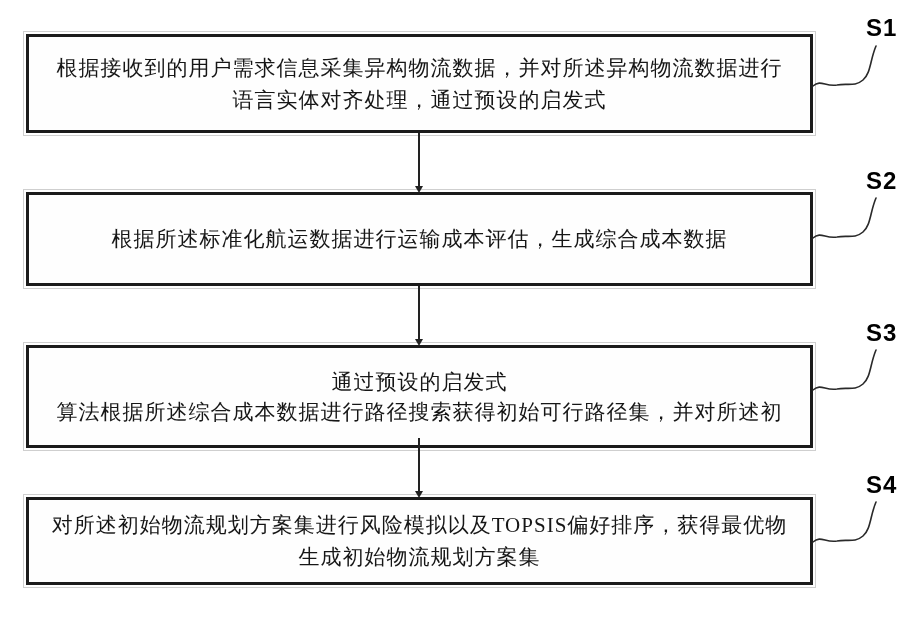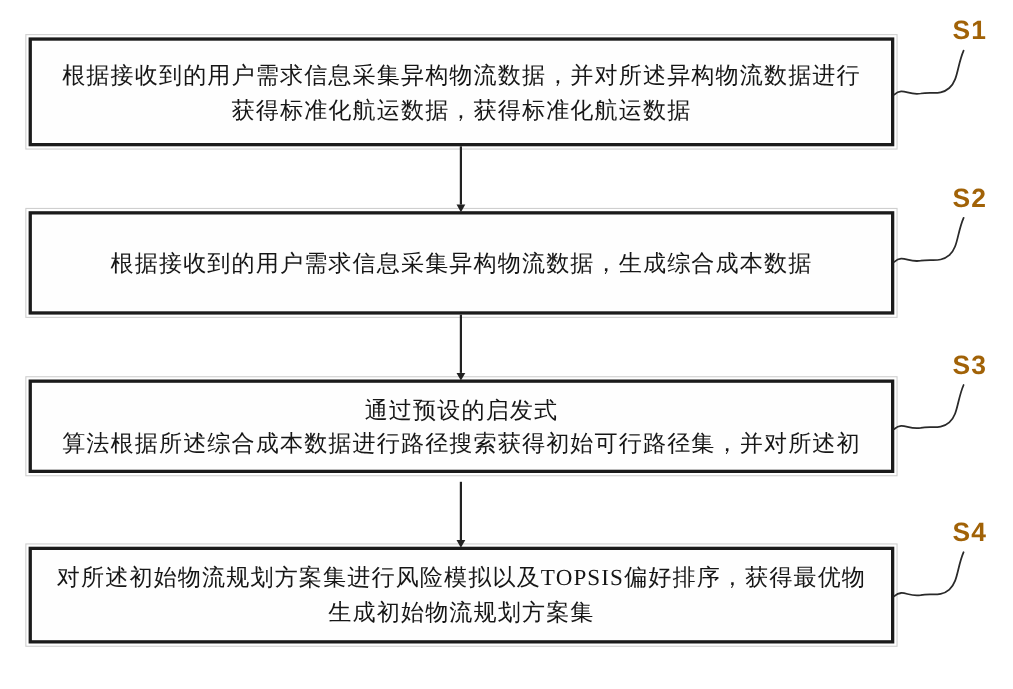--- a/index.html
+++ b/index.html
@@ -66,39 +66,39 @@
     stroke: #2a2a2a;
     stroke-width: 1.6;
     stroke-linecap: round;
   }
   .step-label {
     position: absolute;
     left: 866px;
     font-family: "Liberation Sans", sans-serif;
     font-size: 24px;
     font-weight: 600;
-    color: #a16207;
+    color: #000000;
     letter-spacing: 1px;
   }
 </style>
 </head>
 <body>
 
 <div class="stage">
 
   <div class="process-box" style="top:34px; height:99px;">
     <div class="box-line">根据接收到的用户需求信息采集异构物流数据，并对所述异构物流数据进行</div>
-    <div class="box-line">获得标准化航运数据，获得标准化航运数据</div>
+    <div class="box-line">语言实体对齐处理，通过预设的启发式</div>
   </div>
 
   <div class="process-box" style="top:192px; height:94px;">
-    <div class="box-line">根据接收到的用户需求信息采集异构物流数据，生成综合成本数据</div>
+    <div class="box-line">根据所述标准化航运数据进行运输成本评估，生成综合成本数据</div>
   </div>
 
-  <div class="process-box box-tight" style="top:345px; height:85px;">
+  <div class="process-box box-tight" style="top:345px; height:103px;">
     <div class="box-line">通过预设的启发式</div>
     <div class="box-line">算法根据所述综合成本数据进行路径搜索获得初始可行路径集，并对所述初</div>
   </div>
 
   <div class="process-box" style="top:497px; height:88px;">
     <div class="box-line">对所述初始物流规划方案集进行风险模拟以及TOPSIS偏好排序，获得最优物</div>
     <div class="box-line">生成初始物流规划方案集</div>
   </div>
 
   <div class="connector" style="top:133px; height:53px;"></div>

